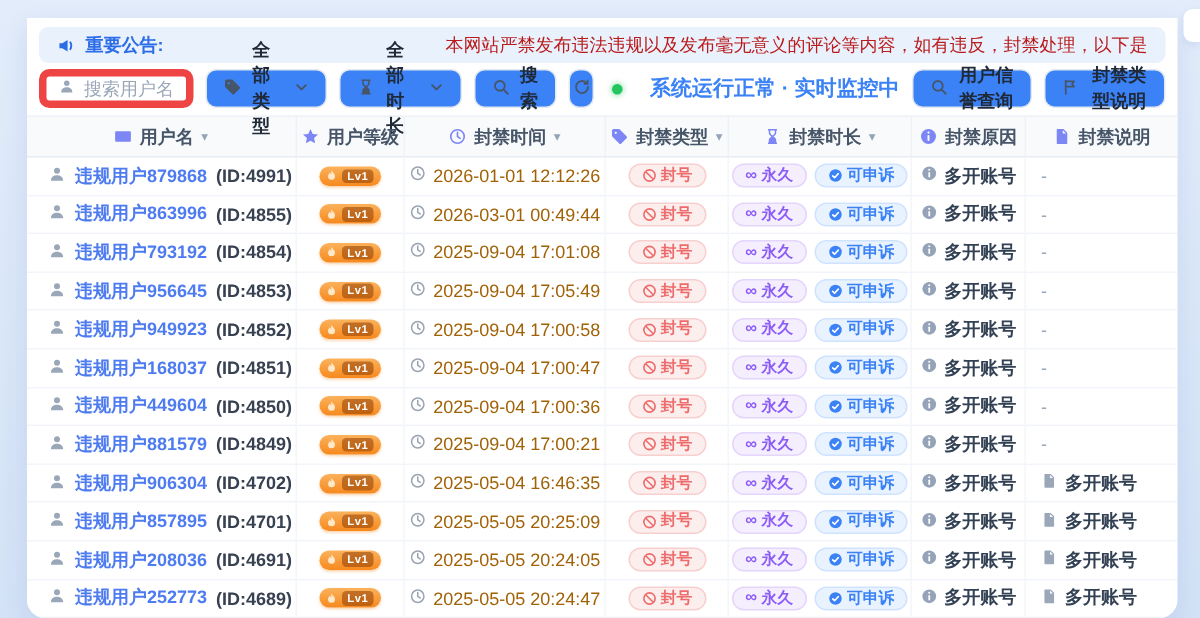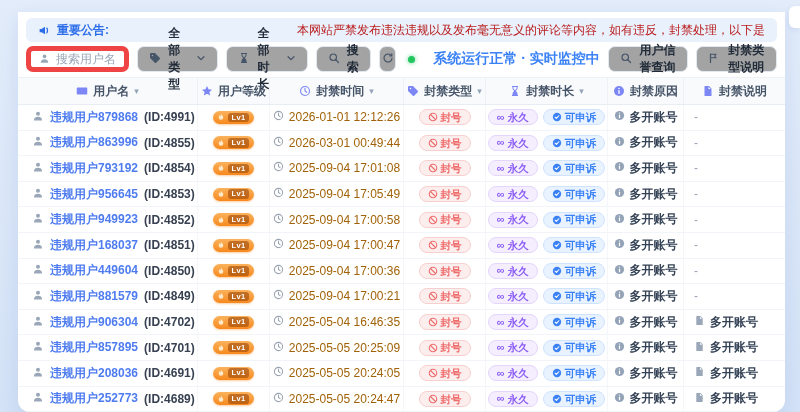--- a/index.html
+++ b/index.html
@@ -23,21 +23,21 @@
     margin-left:18px; text-align:right; flex:1 1 auto; }
 
   
   .toolbar { display:flex; align-items:center; gap:8px; padding:4px 8px 5px; }
   .search-box { width:150px; height:26px; border:5px solid #ef4444; border-radius:7px;
     display:flex; align-items:center; gap:6px; padding:0 8px; background:#fff; color:#9aa7b8; }
   .search-box svg { width:11px; height:11px; flex:0 0 auto; }
   .search-box input { border:0; outline:0; width:100%; font-size:12px; color:#334155;
     font-family:inherit; background:transparent; }
   .search-box input::placeholder { color:#9aa7b8; }
-  .select, .btn { height:26px; border:1px solid #e2e8f0; border-radius:7px; background:#a3a3a3;
+  .select, .btn { height:26px; border:1px solid #e2e8f0; border-radius:7px; background:#3b82f6;
     display:flex; align-items:center; gap:7px; padding:0 11px; font-size:12px;
     font-weight:700; color:#1f2937; cursor:pointer; }
   .select svg, .btn svg { width:12px; height:12px; color:#475569; }
   .select .chev { color:#94a3b8; margin-left:8px; }
   .select .chev svg { width:10px; height:10px; }
   .icon-btn { width:27px; justify-content:center; padding:0; color:#475569; }
   .status { display:flex; align-items:center; gap:18px; color:#3b82f6; font-size:14px;
     font-weight:600; margin-left:4px; white-space:nowrap; }
   .dot { width:7px; height:7px; border-radius:50%; background:#22c55e;
     box-shadow:0 0 4px rgba(34,197,94,.7); }

